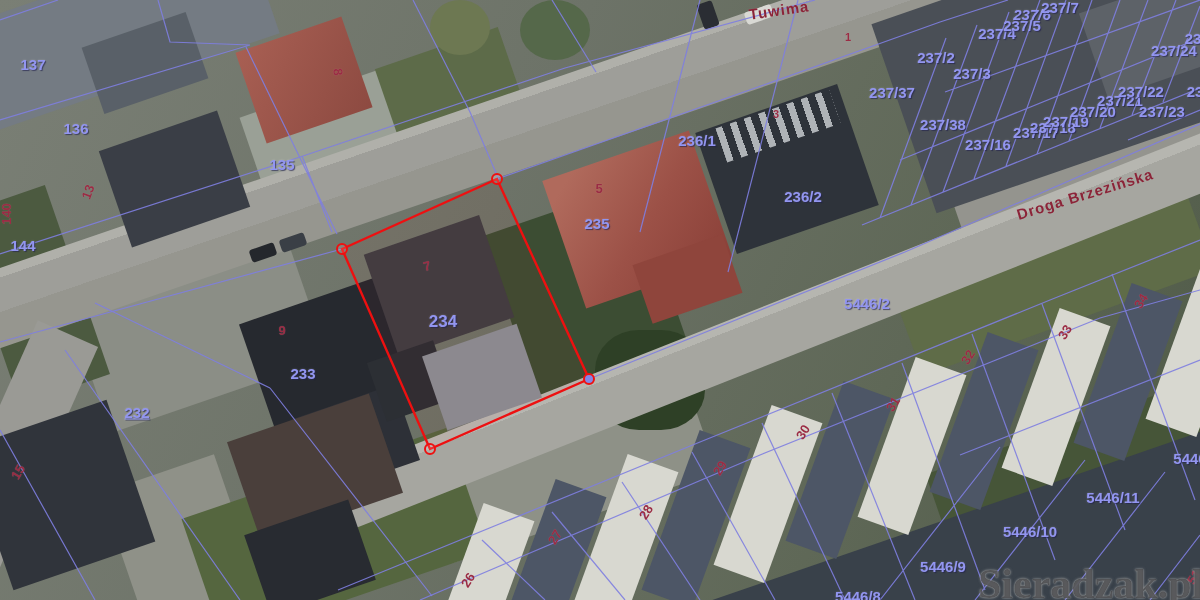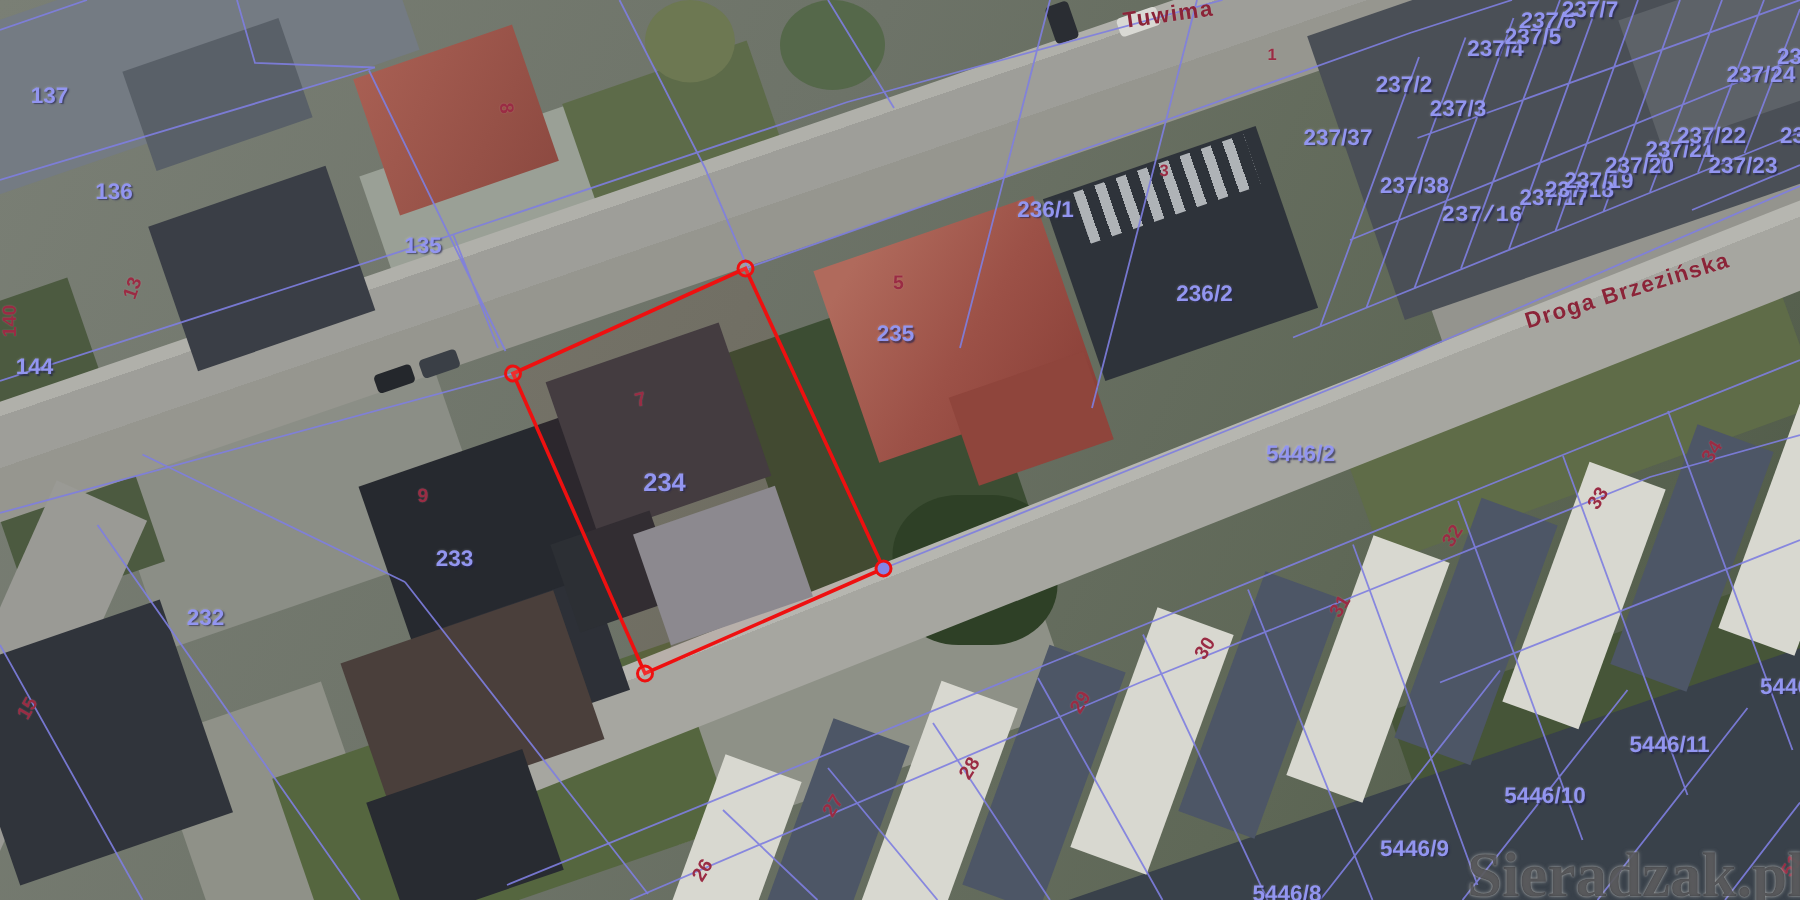--- a/index.html
+++ b/index.html
@@ -110,35 +110,35 @@
         <circle cx="589" cy="379" r="5" stroke="#ee1010" stroke-width="2" fill="#8585e6"></circle>
         <circle cx="430" cy="449" r="5" stroke="#ee1010" stroke-width="2" fill="rgba(255,255,255,0.12)"></circle>
       </g>
   </svg>
 
   <div id="labels">
       <span class="parcel-label" style="left: 33px; top: 64px; transform: translate(-50%, -50%) rotate(0deg);">137</span>
       <span class="parcel-label" style="left: 60px; top: 128px; transform: translate(-50%, -50%) rotate(0deg); margin-left: 16px;">136</span>
       <span class="parcel-label" style="left: 282px; top: 164px; transform: translate(-50%, -50%) rotate(0deg);">135</span>
       <span class="parcel-label" style="left: 23px; top: 245px; transform: translate(-50%, -50%) rotate(0deg);">144</span>
-      <span class="parcel-label" style="left: 137px; top: 412px; transform: translate(-50%, -50%) rotate(0deg);">232</span>
+      <span class="parcel-label" style="left: 137px; top: 412px; transform: translate(-50%, -50%) rotate(0deg); text-decoration: underline;">232</span>
       <span class="parcel-label" style="left: 303px; top: 373px; transform: translate(-50%, -50%) rotate(0deg);">233</span>
       <span class="parcel-label" style="left: 443px; top: 322px; font-size: 17px; transform: translate(-50%, -50%) rotate(0deg);">234</span>
       <span class="parcel-label" style="left: 597px; top: 223px; transform: translate(-50%, -50%) rotate(0deg);">235</span>
       <span class="parcel-label" style="left: 697px; top: 140px; transform: translate(-50%, -50%) rotate(0deg);">236/1</span>
       <span class="parcel-label" style="left: 803px; top: 196px; transform: translate(-50%, -50%) rotate(0deg);">236/2</span>
       <span class="parcel-label" style="left: 875px; top: 92px; transform: translate(-50%, -50%) rotate(0deg); margin-left: 17px;">237/37</span>
       <span class="parcel-label" style="left: 943px; top: 124px; transform: translate(-50%, -50%) rotate(0deg);">237/38</span>
       <span class="parcel-label" style="left: 936px; top: 57px; transform: translate(-50%, -50%) rotate(0deg);">237/2</span>
       <span class="parcel-label" style="left: 972px; top: 47px; transform: translate(-50%, -50%) rotate(0deg); margin-top: 26px;">237/3</span>
       <span class="parcel-label" style="left: 997px; top: 33px; transform: translate(-50%, -50%) rotate(0deg);">237/4</span>
       <span class="parcel-label" style="left: 1022px; top: 25px; transform: translate(-50%, -50%) rotate(0deg);">237/5</span>
       <span class="parcel-label" style="left: 1032px; top: 14px; transform: translate(-50%, -50%) rotate(0deg); font-style: italic;">237/6</span>
       <span class="parcel-label" style="left: 1060px; top: 7px; transform: translate(-50%, -50%) rotate(0deg);">237/7</span>
-      <span class="parcel-label" style="left: 988px; top: 144px; transform: translate(-50%, -50%) rotate(0deg); font-family: Liberation Mono, monospace;">237/16</span>
+      <span class="parcel-label" style="left: 988px; top: 144px; transform: translate(-50%, -50%) rotate(0deg);">237/16</span>
       <span class="parcel-label" style="left: 1036px; top: 132px; transform: translate(-50%, -50%) rotate(0deg);">237/17</span>
       <span class="parcel-label" style="left: 1053px; top: 127px; transform: translate(-50%, -50%) rotate(0deg);">237/18</span>
       <span class="parcel-label" style="left: 1066px; top: 121px; transform: translate(-50%, -50%) rotate(0deg);">237/19</span>
       <span class="parcel-label" style="left: 1093px; top: 111px; transform: translate(-50%, -50%) rotate(0deg);">237/20</span>
       <span class="parcel-label" style="left: 1120px; top: 100px; transform: translate(-50%, -50%) rotate(0deg);">237/21</span>
       <span class="parcel-label" style="left: 1141px; top: 91px; transform: translate(-50%, -50%) rotate(0deg);">237/22</span>
       <span class="parcel-label" style="left: 1162px; top: 74px; transform: translate(-50%, -50%) rotate(0deg); margin-top: 37px;">237/23</span>
       <span class="parcel-label" style="left: 1174px; top: 50px; transform: translate(-50%, -50%) rotate(0deg);">237/24</span>
       <span class="parcel-label" style="left: 1193px; top: 38px; transform: translate(-50%, -50%) rotate(0deg);">23</span>
       <span class="parcel-label" style="left: 1195px; top: 91px; transform: translate(-50%, -50%) rotate(0deg);">23</span>

